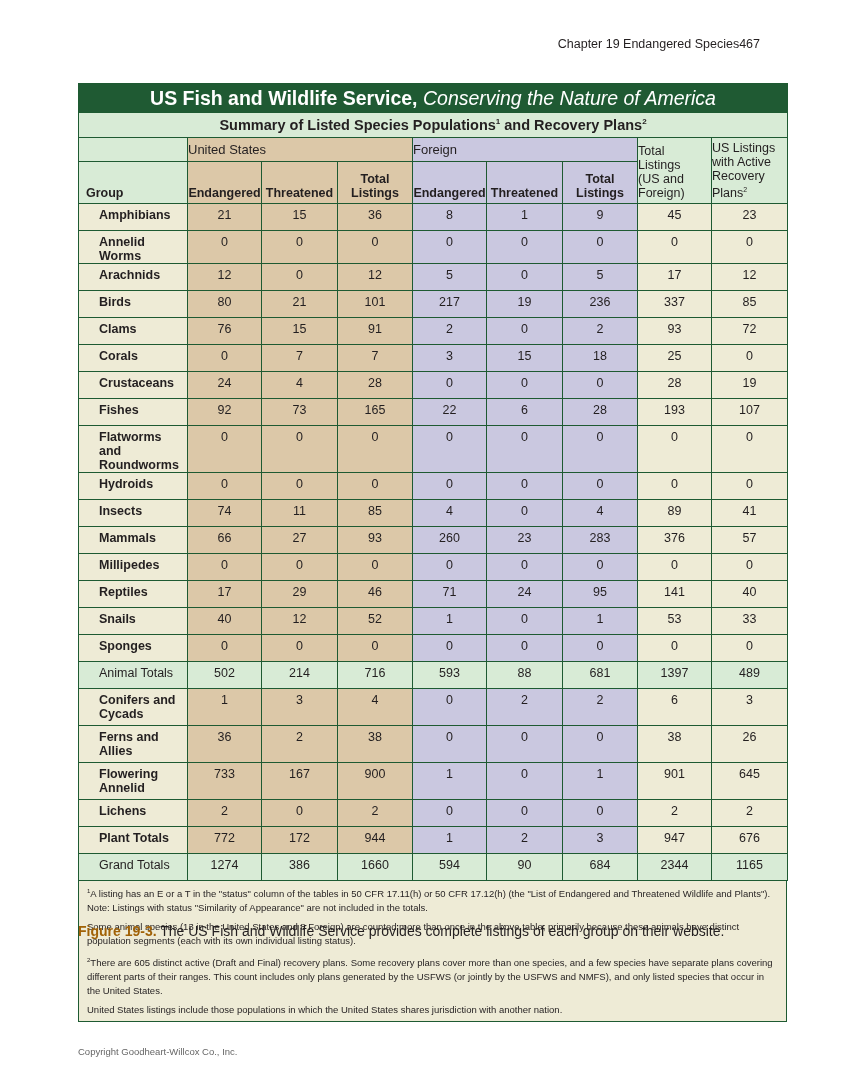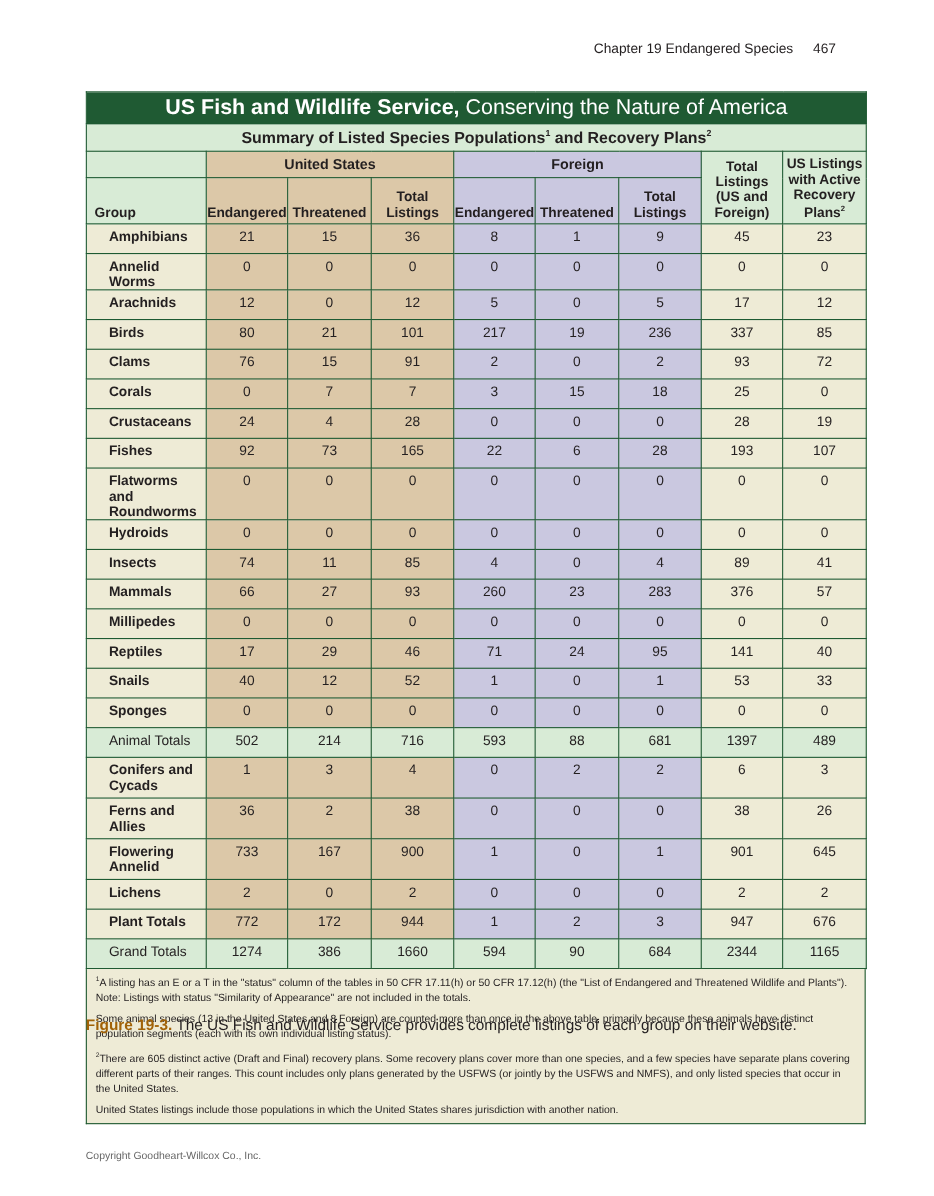--- a/index.html
+++ b/index.html
@@ -1,30 +1,30 @@
 <!DOCTYPE html>
 <html><head>
 <meta charset="utf-8">
 <style>
   html, body { margin: 0; padding: 0; background: #ffffff; }
   body { width: 849px; height: 1087px; position: relative; font-family: "Liberation Sans", sans-serif; color: #231f20; overflow: hidden; }
 
   .running-head { position: absolute; top: 37px; right: 89px; font-size: 12.5px; color: #231f20; }
-  .running-head .page-num { margin-left: 18px; }
+  .running-head .page-num { margin-left: 0; }
 
   .table-wrap { position: absolute; left: 78px; top: 83px; width: 709px; }
   table { border-collapse: collapse; width: 709px; table-layout: fixed; font-size: 12.5px; }
   td, th { border: 1px solid #1e5a32; padding: 0; }
 
   .title-row th { background: #1f5a33; color: #ffffff; font-size: 19.5px; font-weight: bold; height: 28px; text-align: center; }
-  .title-row .italic { font-weight: normal; }
+  .title-row .italic { font-style: italic; font-weight: normal; }
   .subtitle-row th { background: #d8ebd6; font-size: 14.5px; font-weight: bold; height: 24px; text-align: center; }
   .subtitle-row sup { font-size: 8px; }
 
-  .group-row th { height: 23px; font-weight: bold; font-size: 13px; text-align: center; vertical-align: middle; }
+  .group-row th { height: 23px; font-weight: normal; font-size: 13px; text-align: left; vertical-align: middle; }
   .sub-row th { height: 38px; font-weight: bold; font-size: 12.5px; text-align: center; vertical-align: bottom; padding-bottom: 3px; line-height: 14px; }
   .hdr-green { background: #d8ebd6; }
   .hdr-us { background: #dcc8a8; }
   .hdr-fr { background: #cac8e0; }
   .hdr-right { background: #d8ebd6; vertical-align: bottom !important; padding-bottom: 3px; line-height: 14px; font-size: 12.5px !important; }
   .hdr-right sup { font-size: 7px; }
   th.group-hdr { text-align: left; padding-left: 7px; }
 
   td { height: 22px; text-align: center; vertical-align: top; padding-top: 4px; line-height: 14px; }
   td.grp { text-align: left; padding-left: 20px; font-weight: bold; background: #eeebd6; }

